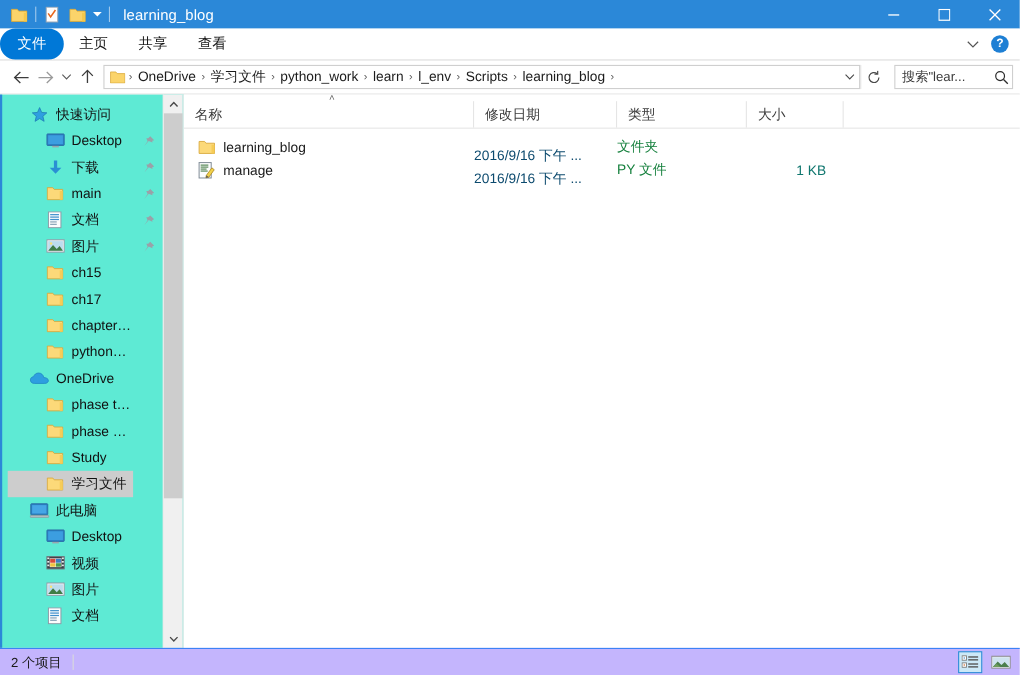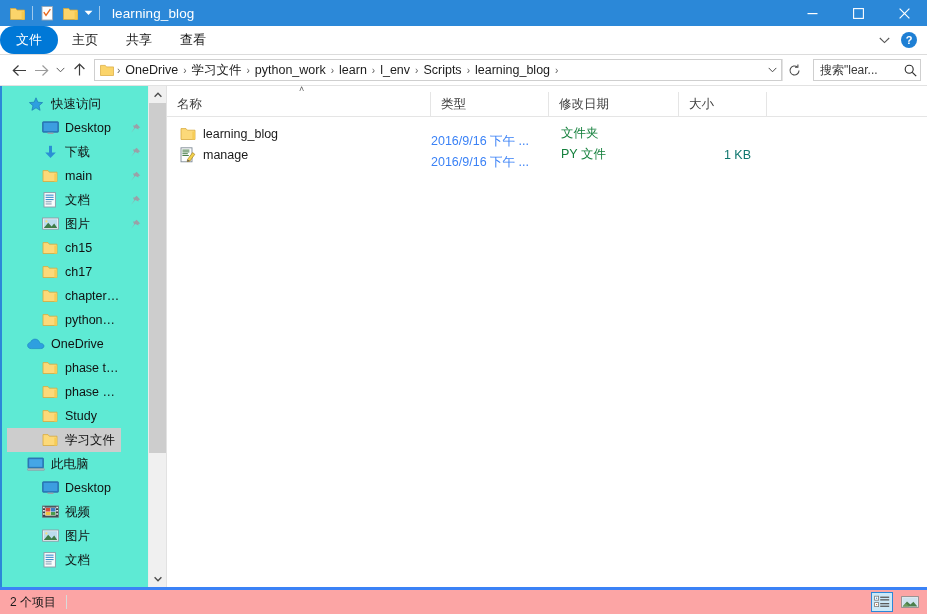--- a/index.html
+++ b/index.html
@@ -297,37 +297,37 @@
     height: 21px;
     display: flex; align-items: center;
   }
   .fc {
     display: flex; align-items: center;
     font-size: 12.5px; color: #1a1a1a;
     box-sizing: border-box;
     white-space: nowrap; overflow: hidden;
   }
   .fc.name { width: 264px; flex: 0 0 264px; padding-left: 12px; }
-  .fc.date { width: 130px; flex: 0 0 130px; color: #3b82f6; margin-top: 16px; }
+  .fc.date { width: 130px; flex: 0 0 130px; color: #0c4a6e; margin-top: 16px; }
   .fc.type { width: 118px; flex: 0 0 118px; color: #15803d; }
   .fc.size {
     width: 88px; flex: 0 0 88px; color: #0f766e;
     justify-content: flex-end; padding-right: 16px;
   }
   .file-ico {
     width: 18px; height: 18px; flex: 0 0 18px;
     display: flex; align-items: center; justify-content: center;
     margin-right: 6px;
   }
 
   
   .statusbar {
     height: 24px; flex: 0 0 24px;
-    background: #fca5a5;
-    border-top: 3px solid #3b82f6;
+    background: #c4b5fd;
+    border-top: 1px solid #3b82f6;
     display: flex; align-items: center;
     position: relative;
   }
   .status-text {
     font-size: 12px; color: #1a1a1a;
     padding-left: 10px;
     white-space: nowrap;
   }
   .status-sep {
     width: 1px; height: 14px;
@@ -731,25 +731,25 @@
         </div>
       </div>
     </div>
 
     <div class="filepane">
       <div class="colheaders">
         <div class="colh name">
           <span class="sortcaret">˄</span>
           <span>名称</span>
         </div>
+        <div class="colh date">
+          <span>修改日期</span>
+        </div>
         <div class="colh type">
           <span>类型</span>
-        </div>
-        <div class="colh date">
-          <span>修改日期</span>
         </div>
         <div class="colh size">
           <span>大小</span>
         </div>
       </div>
       <div class="rows" id="filerows">
           <div class="frow">
             <div class="fc name">
               <span class="file-ico">
                 <svg width="16" height="14" viewBox="0 0 16 14">

